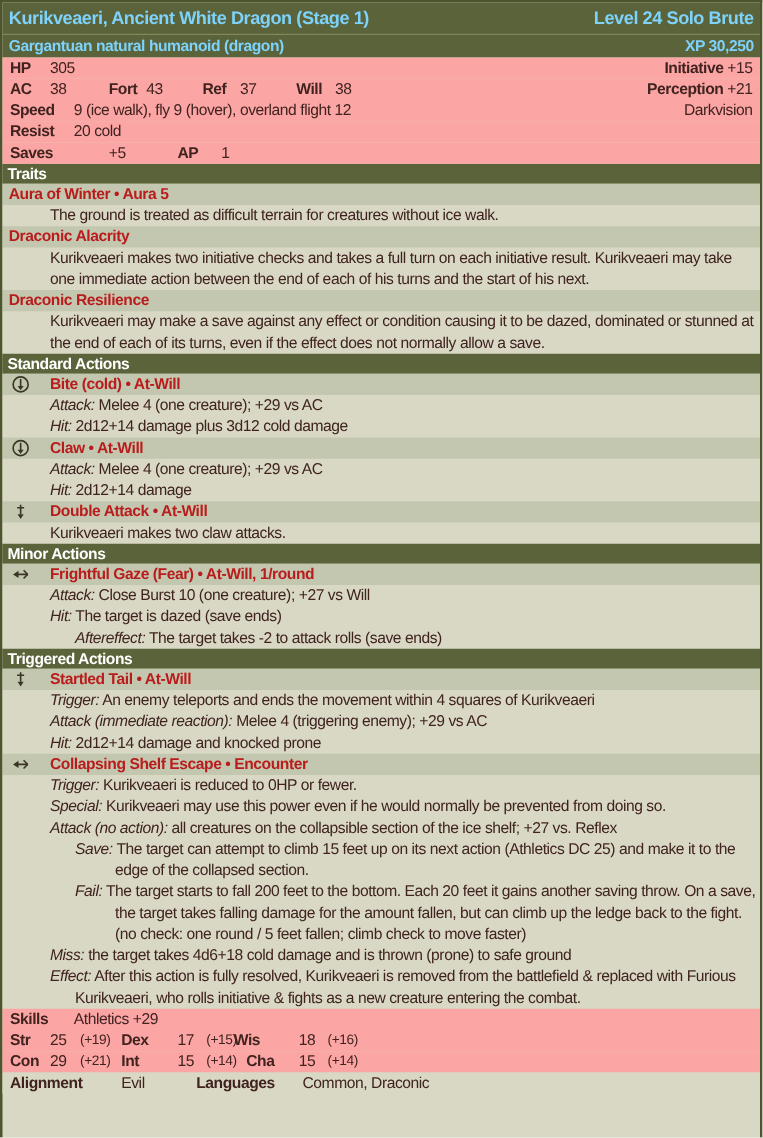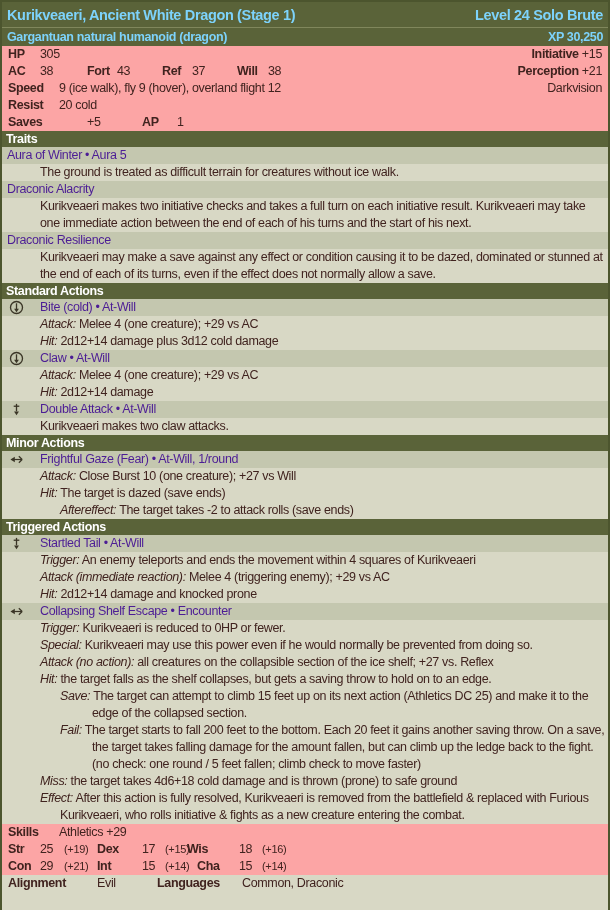--- a/index.html
+++ b/index.html
@@ -15,22 +15,22 @@
   .tbar.main {height:26px; font-size:14.5px; border-bottom:1px solid #80875c;}
   .tbar.sub  {height:18px; font-size:12.5px;}
   .secbar {height:16px; line-height:16px; background:#5a6339; color:#ffffff;
            font-weight:bold; padding-left:4px; font-size:12.5px;}
   .statrow {position:relative; height:17px; background:#fca5a5;}
   .statrow.light {background:#d8d8c5;}
   .statrow span {position:absolute; top:0; line-height:17px; white-space:nowrap;}
   .b {font-weight:bold;}
   .right {right:6px;}
   .small {font-size:11px;}
-  .pname {background:#c4c7af; min-height:17px; line-height:17px; font-weight:normal;
-          position:relative; padding-left:38px; color:#4c1d95;}
+  .pname {background:#c4c7af; min-height:17px; line-height:17px; font-weight:bold;
+          position:relative; padding-left:38px; color:#b91c1c;}
   .pname.t {padding-left:5px;}
   .picon {position:absolute; left:7px; top:1px; width:15px; height:15px;}
   .pbody {background:#d8d8c5;}
   .pline {line-height:17px;}
   .L1  {padding-left:38px;}
   .L1h {padding-left:58px; text-indent:-20px;}
   .L2h {padding-left:90px; text-indent:-32px;}
   .lbl {font-style:italic;}
 </style>
 </head>
@@ -184,21 +184,20 @@
           <line x1="14" y1="8" x2="10.5" y2="4.5" stroke="#3a3526" stroke-width="1.3"></line>
           <line x1="14" y1="8" x2="10.5" y2="11.5" stroke="#3a3526" stroke-width="1.3"></line>
         </svg>
     </span>
     <span>Collapsing Shelf Escape • Encounter</span>
   </div>
   <div class="pbody">
     <div class="pline L1h"><span class="lbl">Trigger:</span> <span>Kurikveaeri is reduced to 0HP or fewer.</span></div>
     <div class="pline L1h"><span class="lbl">Special:</span> <span>Kurikveaeri may use this power even if he would normally be prevented from doing so.</span></div>
     <div class="pline L1h"><span class="lbl">Attack (no action):</span> <span>all creatures on the collapsible section of the ice shelf; +27 vs. Reflex</span></div>
-    <div class="pline L1h"><span class="lbl">Hit:</span> <span>the target falls as the shelf collapses, but gets a saving throw to hold on to an edge.</span></div>
     <div class="pline L2h"><span class="lbl">Save:</span> <span>The target can attempt to climb 15 feet up on its next action (Athletics DC 25) and make it to the edge of the collapsed section.</span></div>
     <div class="pline L2h"><span class="lbl">Fail:</span> <span>The target starts to fall 200 feet to the bottom. Each 20 feet it gains another saving throw. On a save, the target takes falling damage for the amount fallen, but can climb up the ledge back to the fight. (no check: one round / 5 feet fallen; climb check to move faster)</span></div>
     <div class="pline L1h"><span class="lbl">Miss:</span> <span>the target takes 4d6+18 cold damage and is thrown (prone) to safe ground</span></div>
     <div class="pline L1h"><span class="lbl">Effect:</span> <span>After this action is fully resolved, Kurikveaeri is removed from the battlefield &amp; replaced with Furious Kurikveaeri, who rolls initiative &amp; fights as a new creature entering the combat.</span></div>
   </div>
 
   <div class="statrow">
     <span class="b" style="left:6px">Skills</span>
     <span style="left:57px">Athletics +29</span>
   </div>

